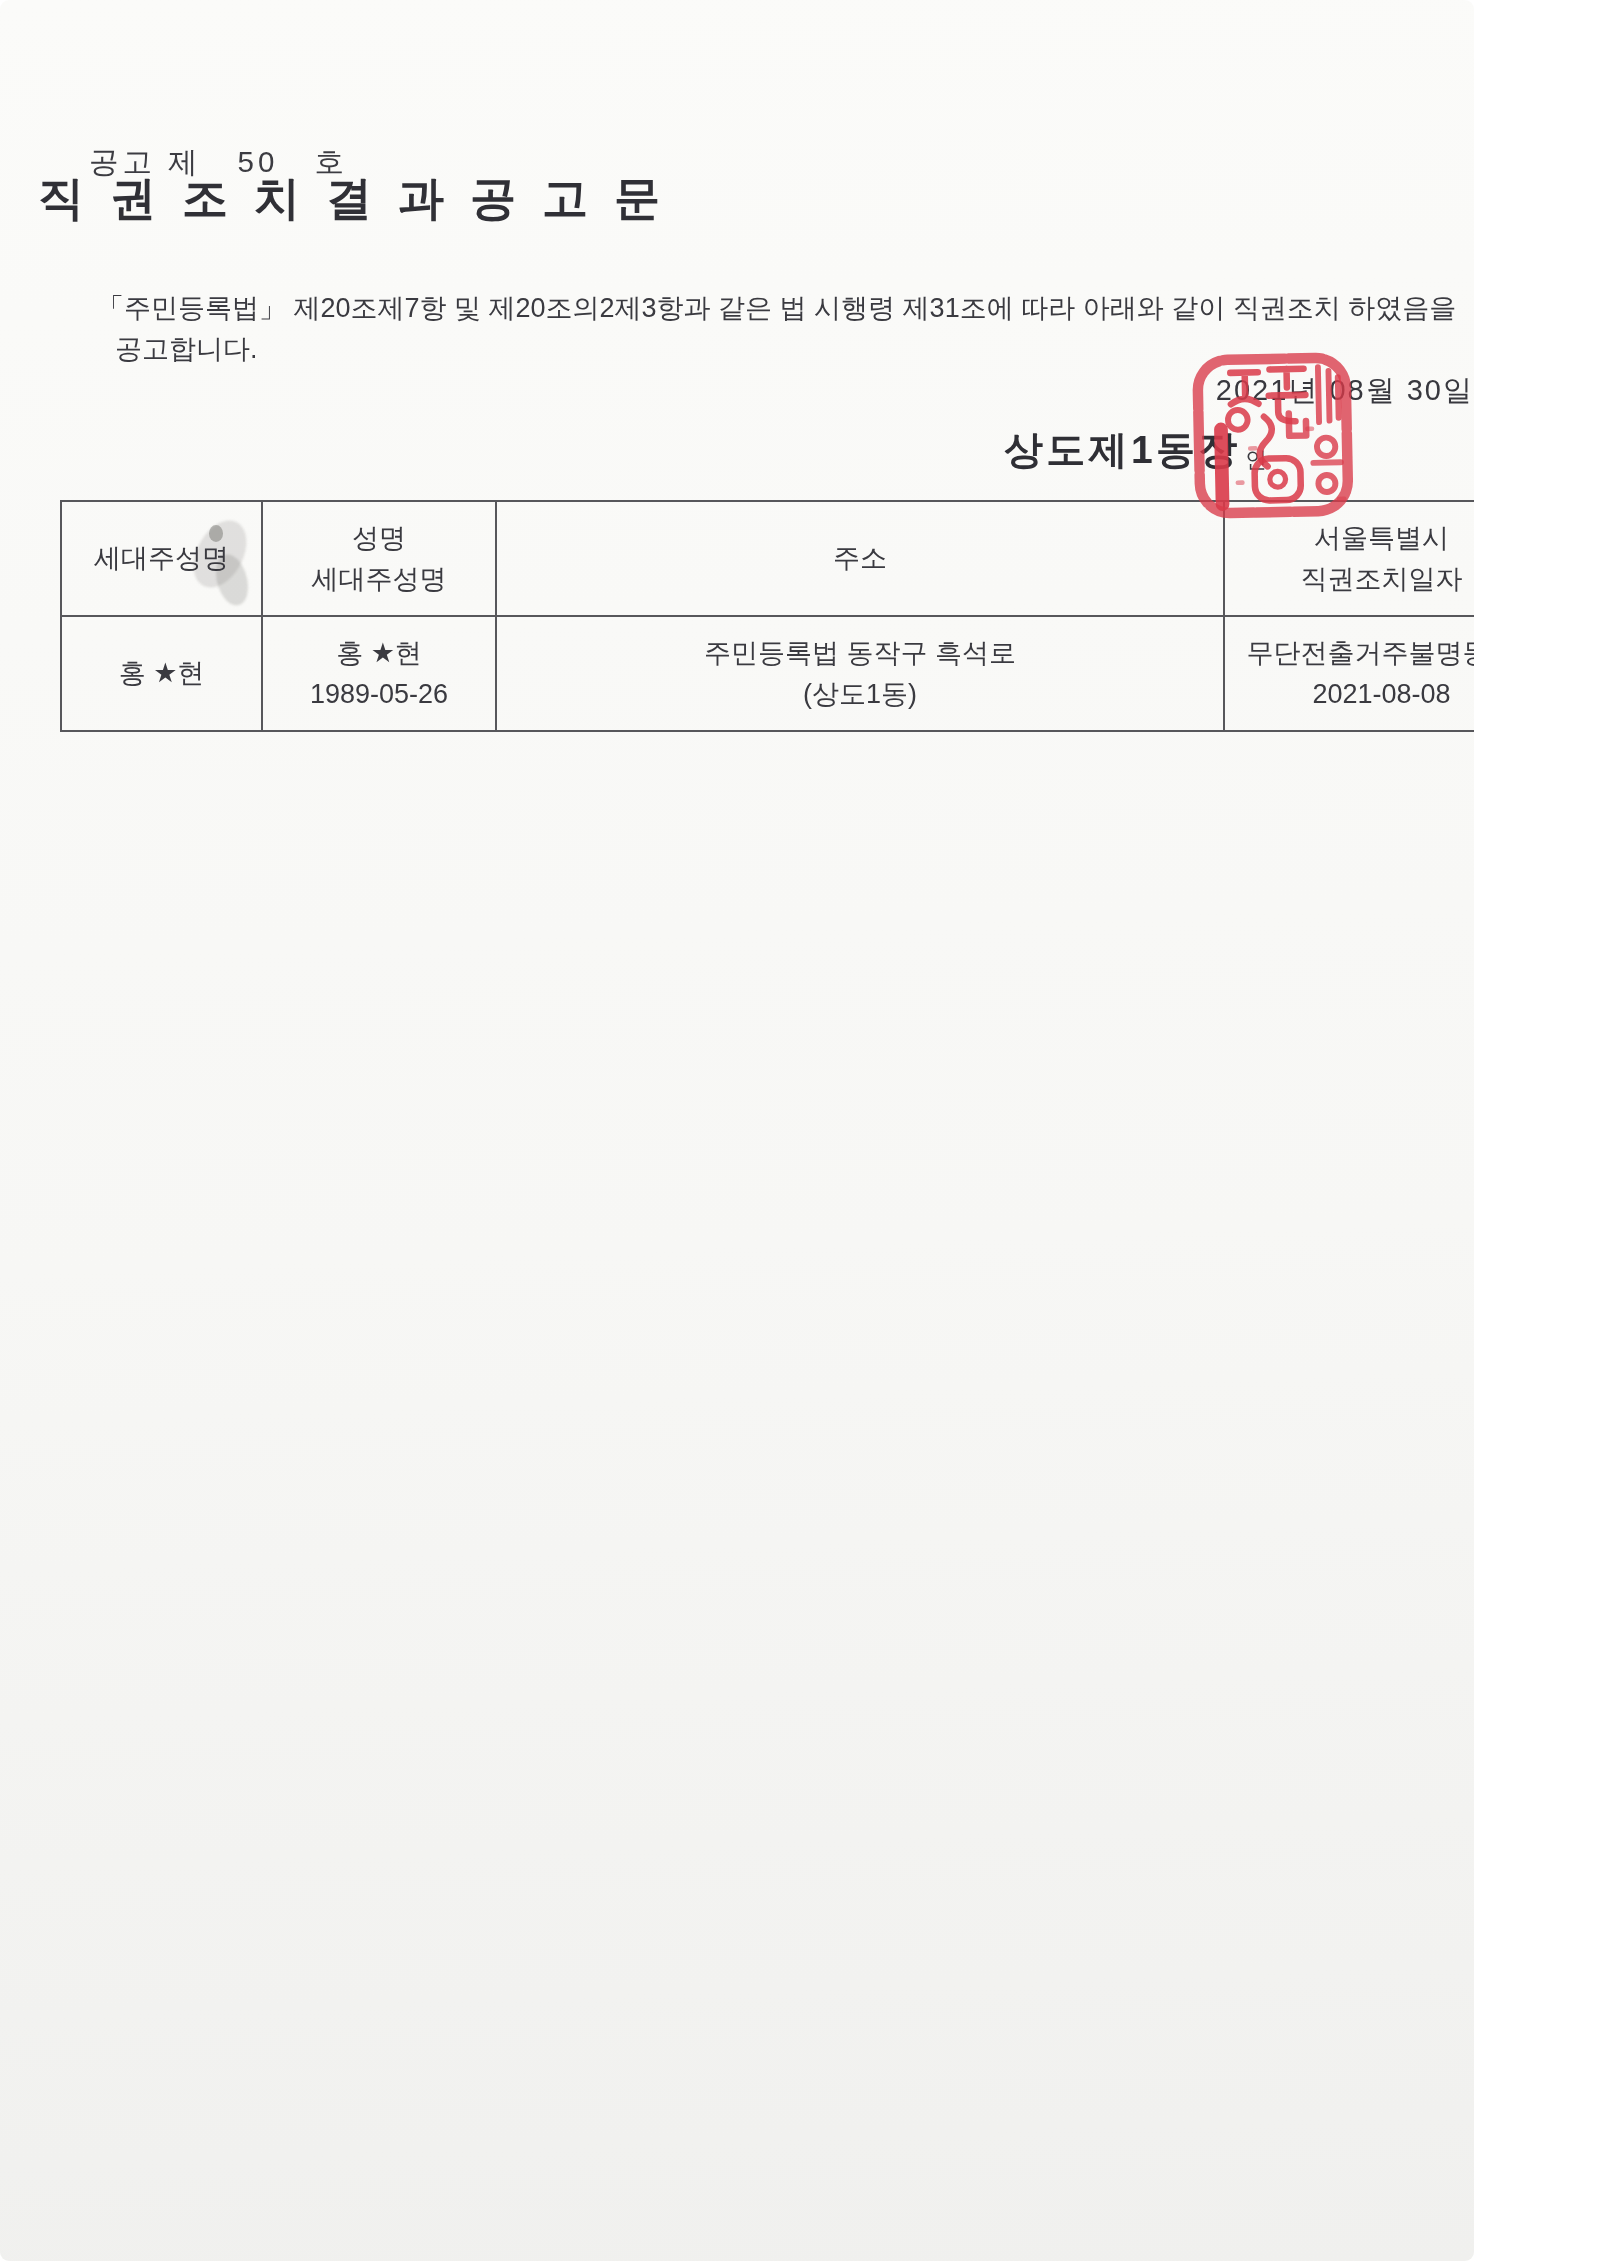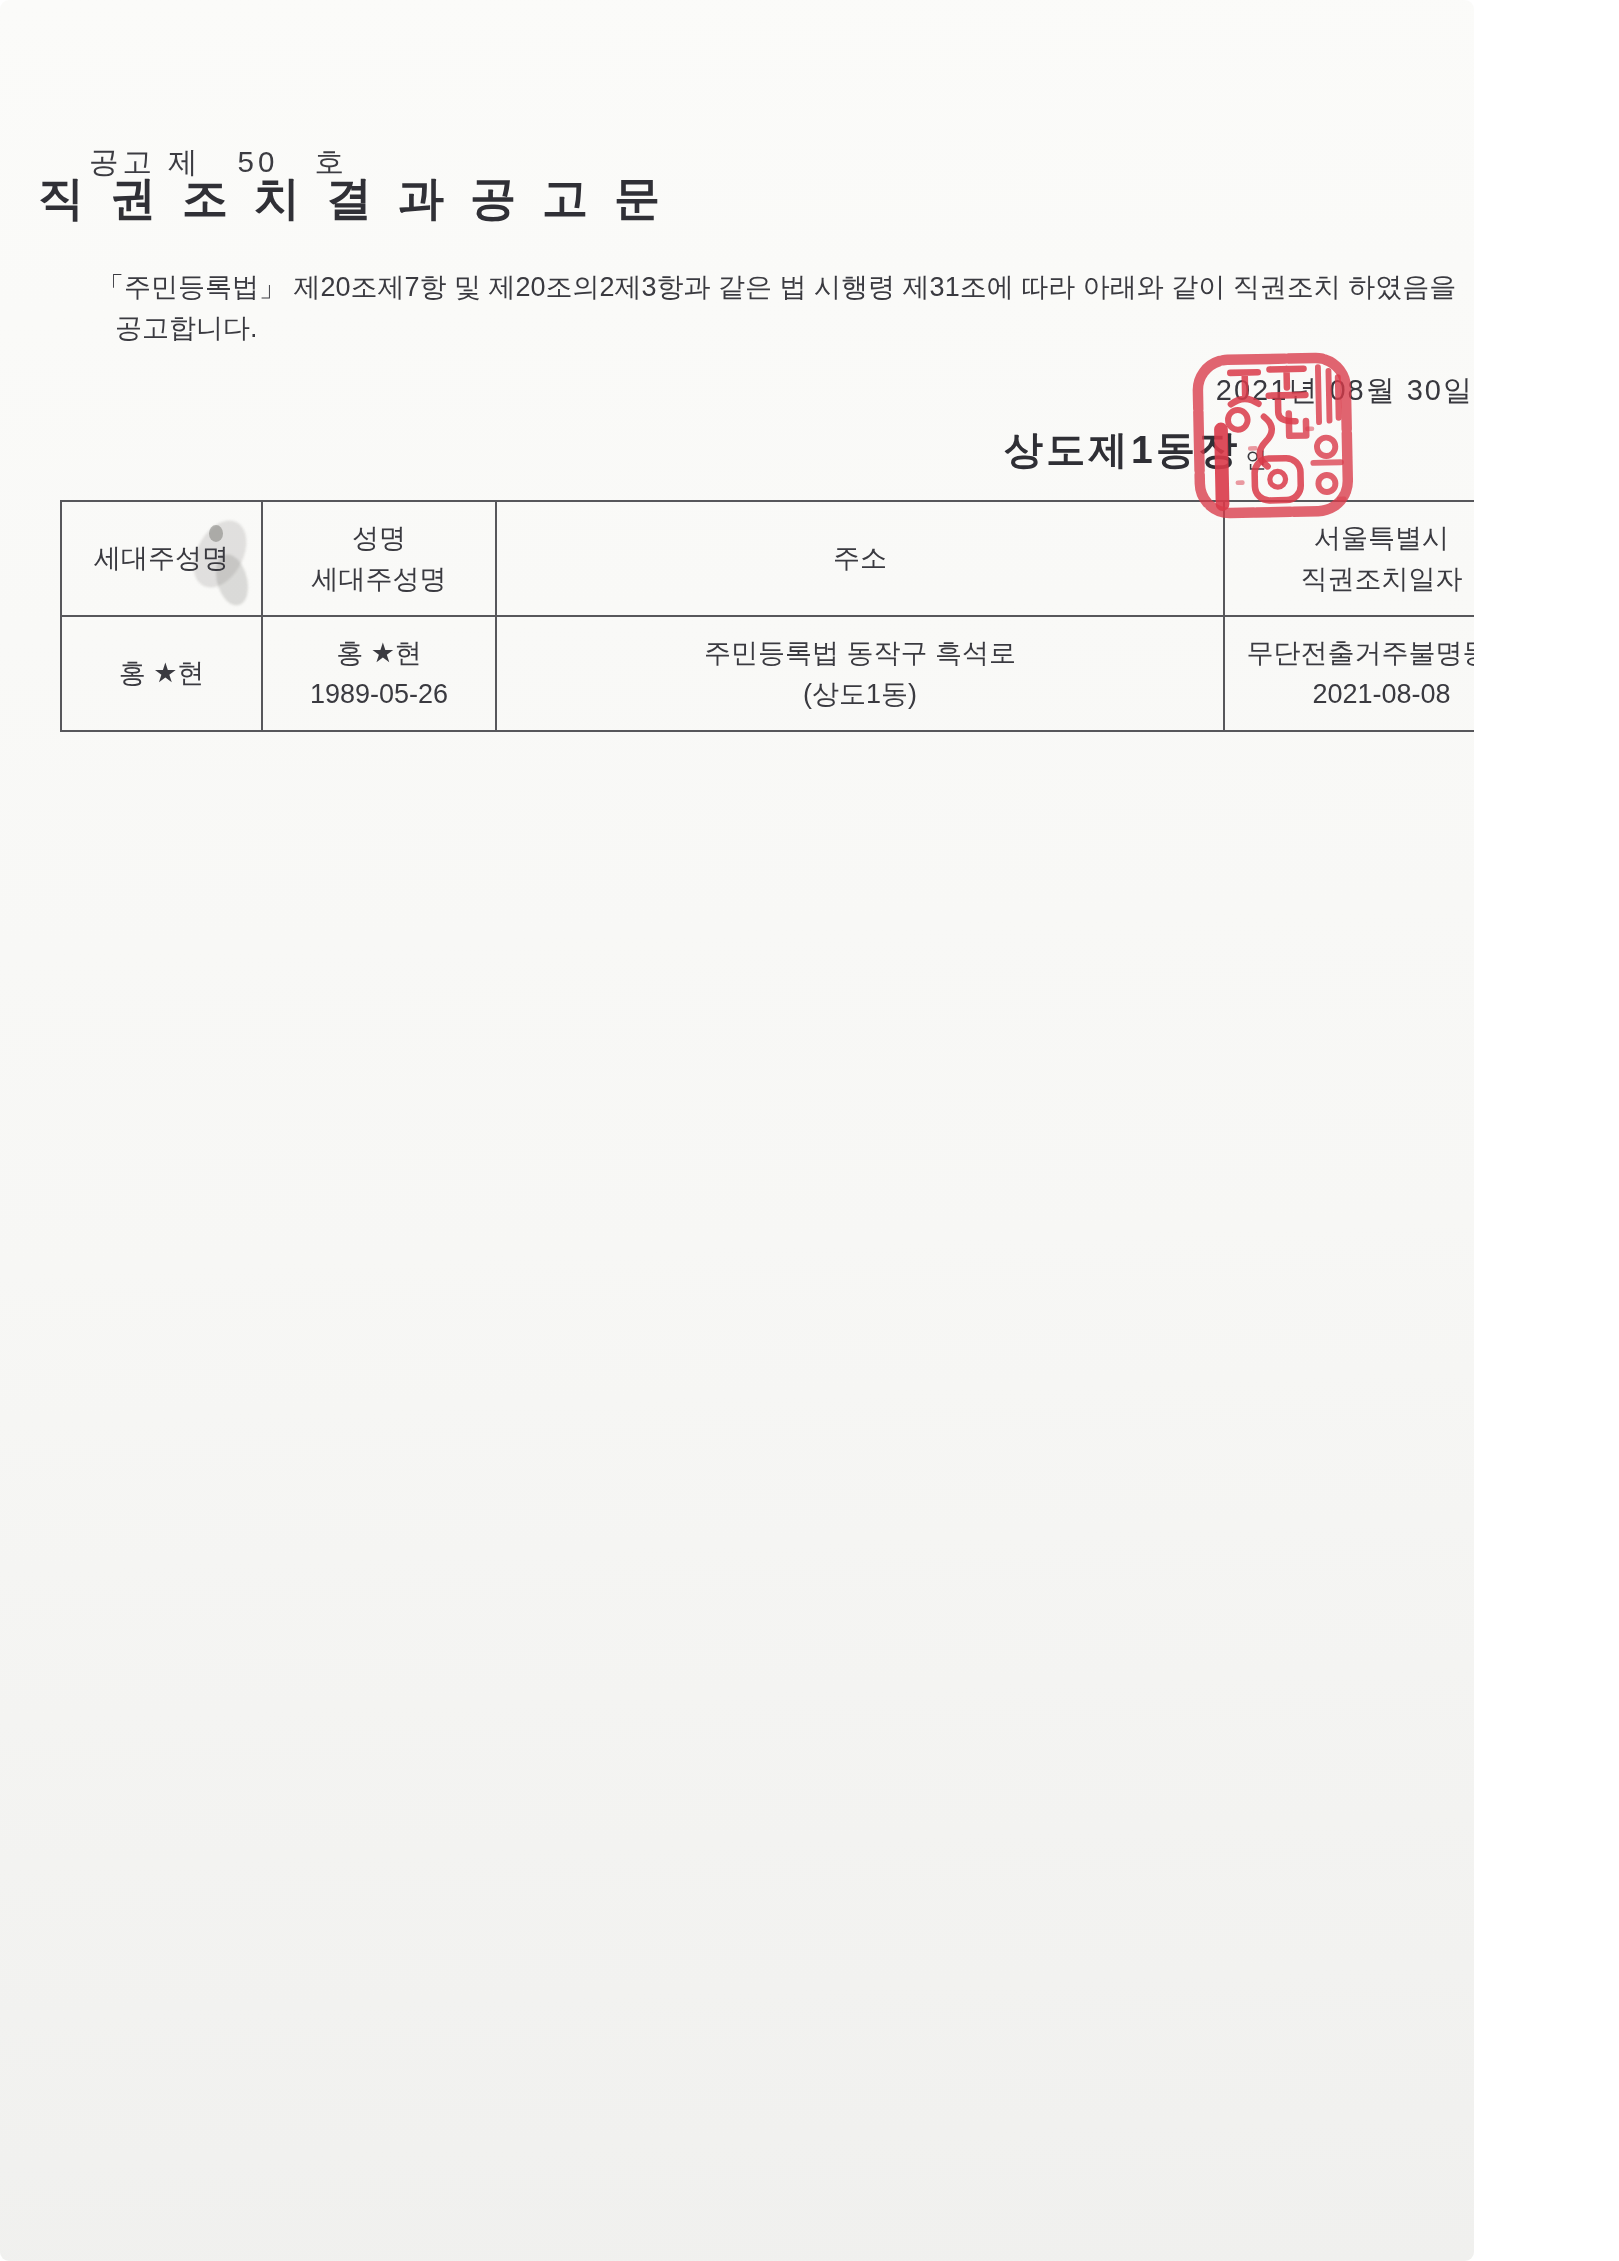--- a/index.html
+++ b/index.html
@@ -14,21 +14,21 @@
   }
   .doc-number{
     position:absolute;left:89px;top:143px;
     font-size:29.5px;letter-spacing:3.9px;white-space:pre;color:#3c3c42;
   }
   .page-title{
     position:absolute;left:12px;top:168px;width:100%;
     text-align:left;font-size:46px;font-weight:700;
     letter-spacing:26px;text-indent:26px;color:#303036;
   }
-  .body-par{position:absolute;left:97px;top:267px;width:1470px;
+  .body-par{position:absolute;left:97px;top:288px;width:1470px;
     font-size:27px;line-height:41px;color:#3a3a40;}
   .body-line{white-space:nowrap;}
   .body-line2{margin-left:18px;}
   .issue-date{
     position:absolute;left:0;top:371px;width:100%;text-align:right;
     font-size:29px;letter-spacing:2px;color:#38383e;
   }
   .signer-name{
     position:absolute;left:1004px;top:423px;
     font-size:39px;font-weight:700;letter-spacing:3.3px;color:#2f2f35;white-space:nowrap;

